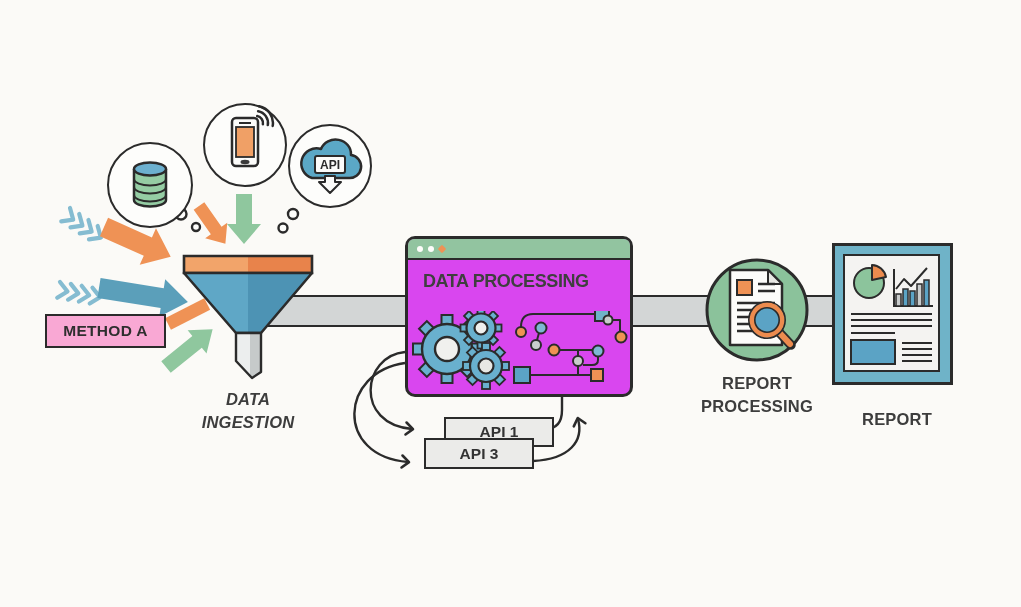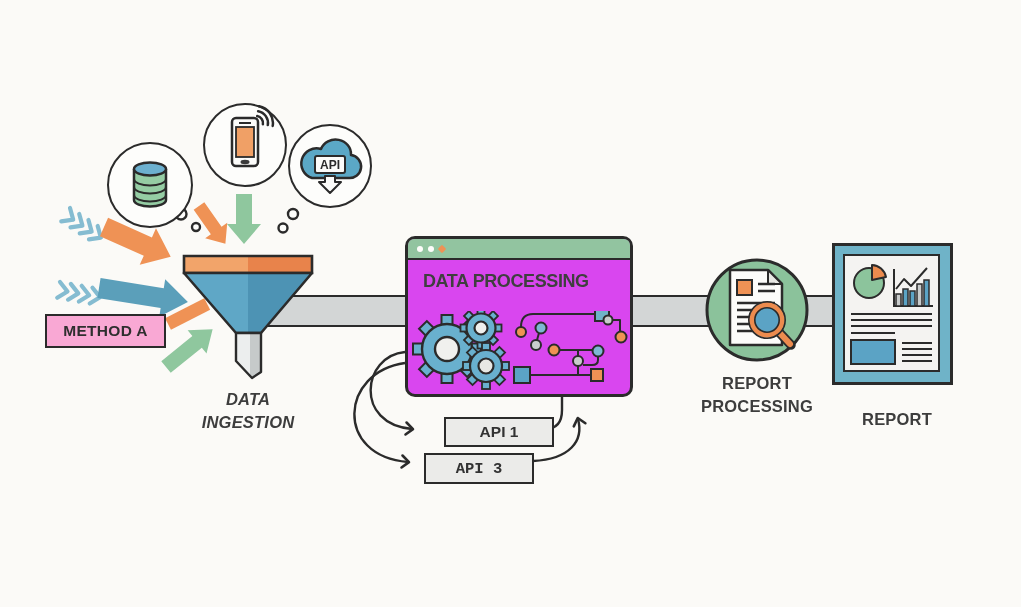--- a/index.html
+++ b/index.html
@@ -213,21 +213,21 @@
         <circle cx="578" cy="361" r="5" fill="#c9cccc" stroke="#2b2b2b" stroke-width="2"></circle>
         <circle cx="598" cy="351" r="5.5" fill="#7db8d4" stroke="#2b2b2b" stroke-width="2"></circle>
         <circle cx="621" cy="337" r="5.5" fill="#ef9255" stroke="#2b2b2b" stroke-width="2"></circle>
       </g>
     </svg>
   </div>
 
   <div class="api-box" style="left:424px;top:417px;height:26px;margin-left:20px;">
     <span>API 1</span>
   </div>
-  <div class="api-box" style="left:424px;top:453px;height:27px;font-family:Liberation Mono, monospace;">
+  <div class="api-box" style="left:424px;top:438px;height:27px;">
     <span>API 3</span>
   </div>
 
   <div class="report-circle">
     <svg width="104" height="104" viewBox="0 0 104 104">
       <circle cx="52" cy="52" r="50" fill="#8bc29b" stroke="#2b2b2b" stroke-width="3"></circle>
       <g>
         <path d="M25,12 H63 L77,26 V87 H25 Z" fill="#fcfcfa" stroke="#2b2b2b" stroke-width="2.5" stroke-linejoin="round"></path>
         <path d="M63,12 V26 H77 Z" fill="#e8e8e4" stroke="#2b2b2b" stroke-width="2" stroke-linejoin="round"></path>
         <rect x="32" y="22" width="15" height="15" fill="#ef9255" stroke="#2b2b2b" stroke-width="2"></rect>

